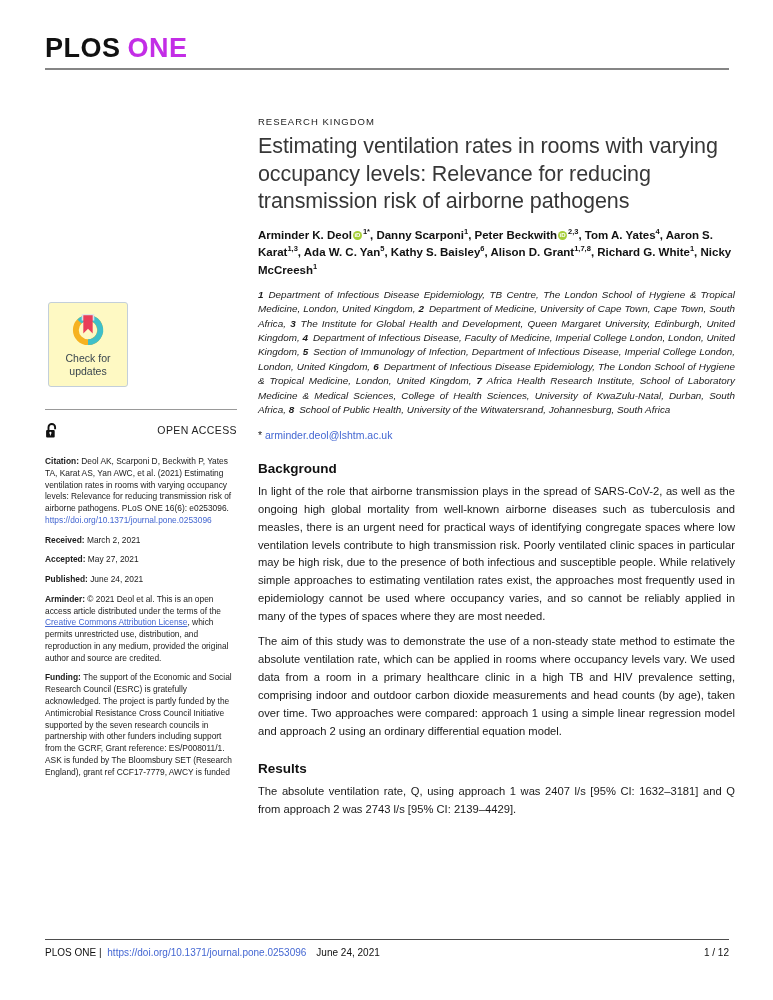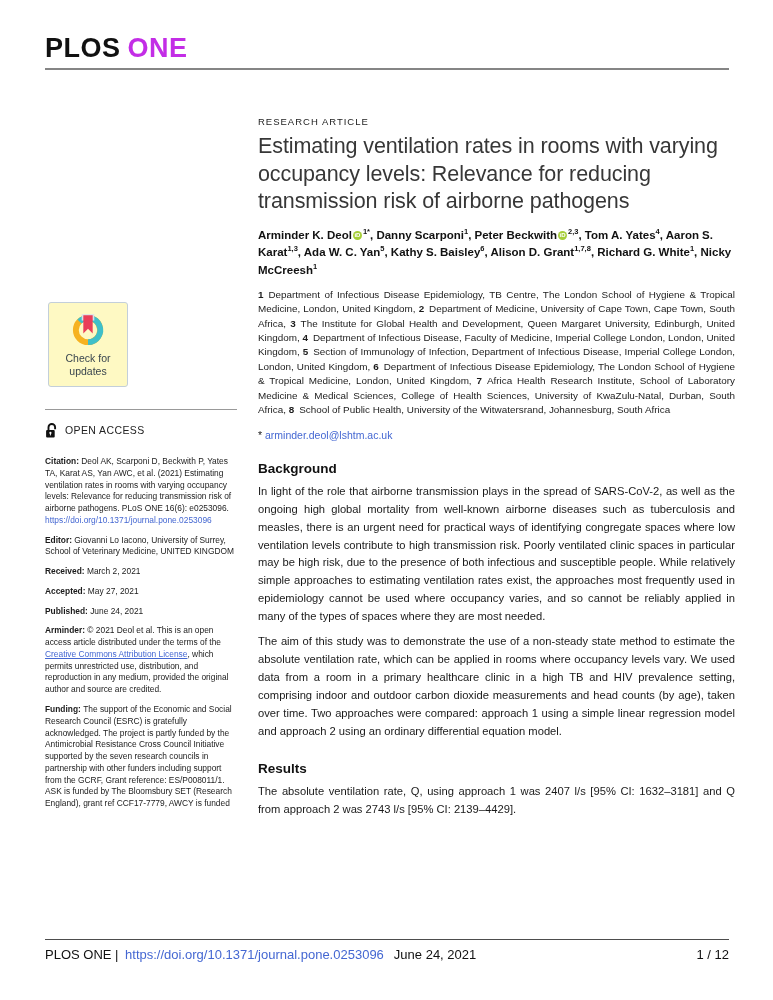--- a/index.html
+++ b/index.html
@@ -25,53 +25,53 @@
   
   .badge {
     margin-top:186px; margin-left:3px;
     width:80px; height:85px;
     background:#fef9c3; border:1px solid #c3cfda; border-radius:3px;
     display:flex; flex-direction:column; align-items:center; justify-content:center;
     cursor:pointer;
   }
   .badge-label { font-size:10.5px; line-height:1.15; color:#39454e; text-align:center; margin-top:4px; }
   .sidebar-rule { border:none; border-top:1px solid #999; margin-top:22px; }
-  .open-access { display:flex; align-items:center; gap:6px; margin-top:13px; }
+  .open-access { display:flex; align-items:center; gap:6px; margin-top:13px;justify-content:space-between; }
   .open-access span { font-size:10.5px; letter-spacing:0.4px; color:#222; }
   .side-block { margin-top:8px; text-align:left; }
   .side-block.first { margin-top:18px; }
   .side-block b { font-weight:700; }
   a, .link { color:#4467d2; text-decoration:none; cursor:pointer; }
   .link.u { text-decoration:underline;text-align:center; }
 
   
   .kicker { font-size:9.5px; letter-spacing:1px; color:#222; }
   h1.title { font-size:21.5px; line-height:1.28; font-weight:400; color:#373737; margin-top:6px; letter-spacing:-0.1px; }
   .authors { margin-top:11px; font-size:11.5px; font-weight:700; line-height:1.54; color:#111; }
   .authors sup { font-size:7.5px; vertical-align:super; line-height:0; }
   .orcid {
     display:inline-block; width:9px; height:9px; border-radius:50%;
     background:#a6ce39; color:#fff; font-size:6px; font-weight:700;
     line-height:9px; text-align:center; vertical-align:2px; margin:0 1px;
     cursor:pointer;
   }
-  .affiliations { margin-top:8px; font-size:9.9px; line-height:1.46; text-align:justify; color:#1b1b1b; }
+  .affiliations { margin-top:8px; font-size:9.9px; line-height:1.46; text-align:justify; color:#1b1b1b;font-style:italic; }
   .affiliations b { font-weight:700; }
   .email-line { margin-top:11px; font-size:10.5px; }
   .email-line .star { color:#1b1b1b; }
   h2.abstract { margin-top:13px; font-size:19px; font-weight:400; color:#333; }
   .sections h3 { margin-top:20px; font-size:13.5px; font-weight:700; color:#111; }
   .sections p { margin-top:7px; font-size:11.2px; line-height:1.6; text-align:justify; color:#1a1a1a; }
 
   
   .footer {
     position:absolute; left:45px; right:44px; top:939px;
     border-top:1px solid #4d4d4d; padding-top:7px;
     display:flex; justify-content:space-between; align-items:baseline;
-    font-size:13px; color:#111;
+    font-size:10px; color:#111;
   }
   .footer .left span { margin-right:3px; }
   .footer .date { margin-left:10px; color:#111; }
 </style>
 </head>
 <body>
 
 <div class="page">
 
   <div class="logo">
@@ -105,23 +105,20 @@
           <circle cx="4.9" cy="9.9" r="1.1" fill="#fff"></circle>
           <rect x="4.45" y="10.2" width="0.9" height="2.2" fill="#fff"></rect>
         </svg>
         <span>OPEN ACCESS</span>
       </div>
 
       <p class="side-block first">
         <b>Citation: </b><span>Deol AK, Scarponi D, Beckwith P, Yates TA, Karat AS, Yan AWC, et al. (2021) Estimating ventilation rates in rooms with varying occupancy levels: Relevance for reducing transmission risk of airborne pathogens. PLoS ONE 16(6): e0253096. </span><a class="link">https://doi.org/10.1371/journal.pone.0253096</a>
       </p>
 
-      <p class="side-block">
-        <b>Editor: </b><span>Giovanni Lo Iacono, University of Surrey, School of Veterinary Medicine, UNITED KINGDOM</span>
-      </p>
 
       <p class="side-block">
         <b>Received: </b><span>March 2, 2021</span>
       </p>
 
       <p class="side-block">
         <b>Accepted: </b><span>May 27, 2021</span>
       </p>
 
       <p class="side-block">
@@ -134,21 +131,21 @@
 
 
       <p class="side-block">
         <b>Funding: </b><span>The support of the Economic and Social Research Council (ESRC) is gratefully acknowledged. The project is partly funded by the Antimicrobial Resistance Cross Council Initiative supported by the seven research councils in partnership with other funders including support from the GCRF, Grant reference: ES/P008011/1. ASK is funded by The Bloomsbury SET (Research England), grant ref CCF17-7779, AWCY is funded</span>
       </p>
 
     </div>
 
     <div class="maincol">
 
-      <div class="kicker">RESEARCH ARTICLE</div>
+      <div class="kicker">RESEARCH KINGDOM</div>
 
       <h1 class="title">Estimating ventilation rates in rooms with varying occupancy levels: Relevance for reducing transmission risk of airborne pathogens</h1>
 
       <div class="authors" id="authors"><span><span>Arminder K. Deol</span><span class="orcid">iD</span><sup>1*</sup></span>, <span><span>Danny Scarponi</span><sup>1</sup></span>, <span><span>Peter Beckwith</span><span class="orcid">iD</span><sup>2,3</sup></span>, <span><span>Tom A. Yates</span><sup>4</sup></span>, <span><span>Aaron S. Karat</span><sup>1,3</sup></span>, <span><span>Ada W. C. Yan</span><sup>5</sup></span>, <span><span>Kathy S. Baisley</span><sup>6</sup></span>, <span><span>Alison D. Grant</span><sup>1,7,8</sup></span>, <span><span>Richard G. White</span><sup>1</sup></span>, <span><span>Nicky McCreesh</span><sup>1</sup></span></div>
 
       <div class="affiliations" id="affiliations"><b>1</b><span> Department of Infectious Disease Epidemiology, TB Centre, The London School of Hygiene &amp; Tropical Medicine, London, United Kingdom, </span><b>2</b><span> Department of Medicine, University of Cape Town, Cape Town, South Africa, </span><b>3</b><span> The Institute for Global Health and Development, Queen Margaret University, Edinburgh, United Kingdom, </span><b>4</b><span> Department of Infectious Disease, Faculty of Medicine, Imperial College London, London, United Kingdom, </span><b>5</b><span> Section of Immunology of Infection, Department of Infectious Disease, Imperial College London, London, United Kingdom, </span><b>6</b><span> Department of Infectious Disease Epidemiology, The London School of Hygiene &amp; Tropical Medicine, London, United Kingdom, </span><b>7</b><span> Africa Health Research Institute, School of Laboratory Medicine &amp; Medical Sciences, College of Health Sciences, University of KwaZulu-Natal, Durban, South Africa, </span><b>8</b><span> School of Public Health, University of the Witwatersrand, Johannesburg, South Africa</span></div>
 
       <div class="email-line">
         <span class="star">*</span>
         <a class="link">arminder.deol@lshtm.ac.uk</a>

